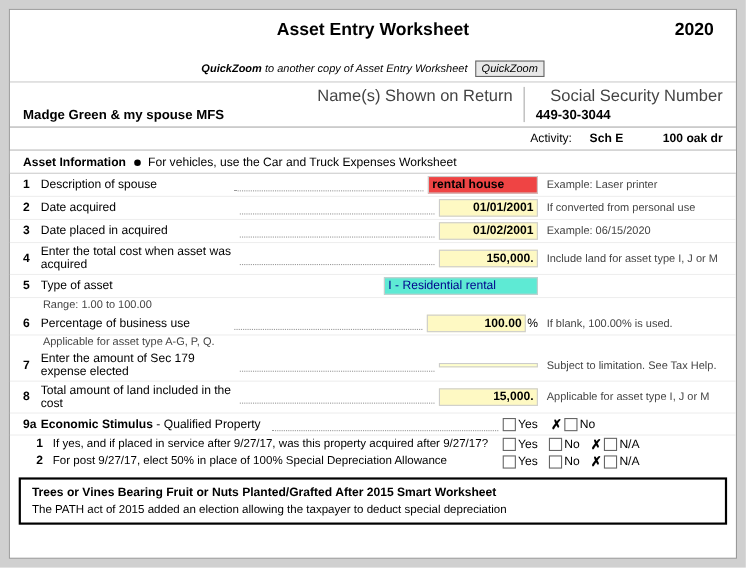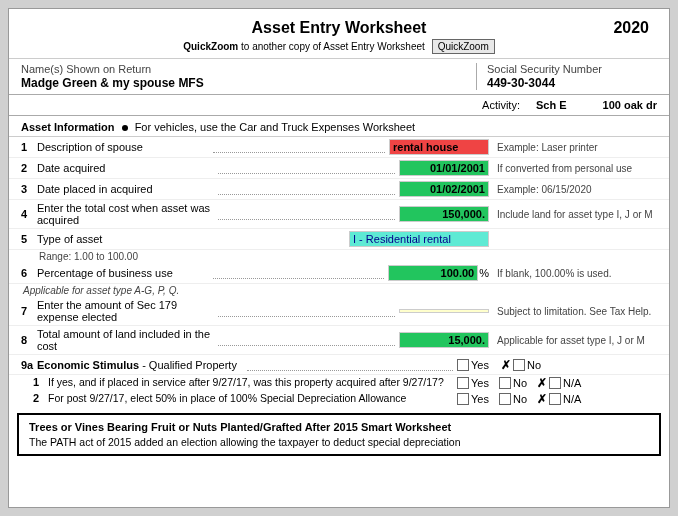--- a/index.html
+++ b/index.html
@@ -32,21 +32,22 @@
     }
     .header-year {
       position: absolute;
       top: 10px;
       right: 20px;
       font-size: 16px;
       font-weight: bold;
     }
     .quickzoom-line {
       font-size: 10px;
-      margin-top: 2px;
+      margin-top: 18px;
+      font-style: italic;
     }
     .quickzoom-link {
       font-weight: bold;
       text-decoration: none;
       color: #000;
     }
     .qz-btn {
       border: 1px solid #666;
       background: #e8e8e8;
       padding: 1px 5px;
@@ -64,22 +65,23 @@
     .name-section {
       flex: 1;
       border-right: 1px solid #aaa;
       padding-right: 10px;
     }
     .ssn-section {
       padding-left: 10px;
       min-width: 180px;
     }
     .field-label {
-      font-size: 11px;
+      font-size: 15px;
       color: #444;
+      text-align: right;
     }
     .field-value {
       font-size: 12px;
       font-weight: bold;
       margin-top: 1px;
     }
     .activity-row {
       display: flex;
       align-items: center;
       padding: 4px 12px;
@@ -133,21 +135,21 @@
     }
     .dots-fill {
       flex: 1;
       border-bottom: 1px dotted #999;
       margin: 0 4px;
       height: 12px;
     }
     .input-field {
       min-width: 90px;
       max-width: 120px;
-      background: #22c55e;
+      background: #fef9c3;
       border: 1px solid #ccc;
       padding: 1px 3px;
       font-size: 11px;
       text-align: right;
       font-weight: bold;
     }
     .input-field-left {
       text-align: left;
     }
     .row-note {
@@ -312,21 +314,21 @@
   <div class="range-note">Range: 1.00 to 100.00</div>
 
   <div class="form-row">
     <span class="row-num">6</span>
     <span class="row-label">Percentage of business use</span>
     <span class="dots-fill"></span>
     <span class="input-field">100.00</span>
     <span class="percent-sign">%</span>
     <span class="row-note">If blank, 100.00% is used.</span>
   </div>
-  <div class="range-note" style="padding-left:14px;font-style:italic;">Applicable for asset type A-G, P, Q.</div>
+  <div class="range-note" style="padding-left:30px;">Applicable for asset type A-G, P, Q.</div>
 
   <div class="form-row">
     <span class="row-num">7</span>
     <span class="row-label">Enter the amount of Sec 179 expense elected</span>
     <span class="dots-fill"></span>
     <span class="input-field" style="background:#ffffcc;"></span>
     <span class="row-note">Subject to limitation. See Tax Help.</span>
   </div>
 
   <div class="form-row">

